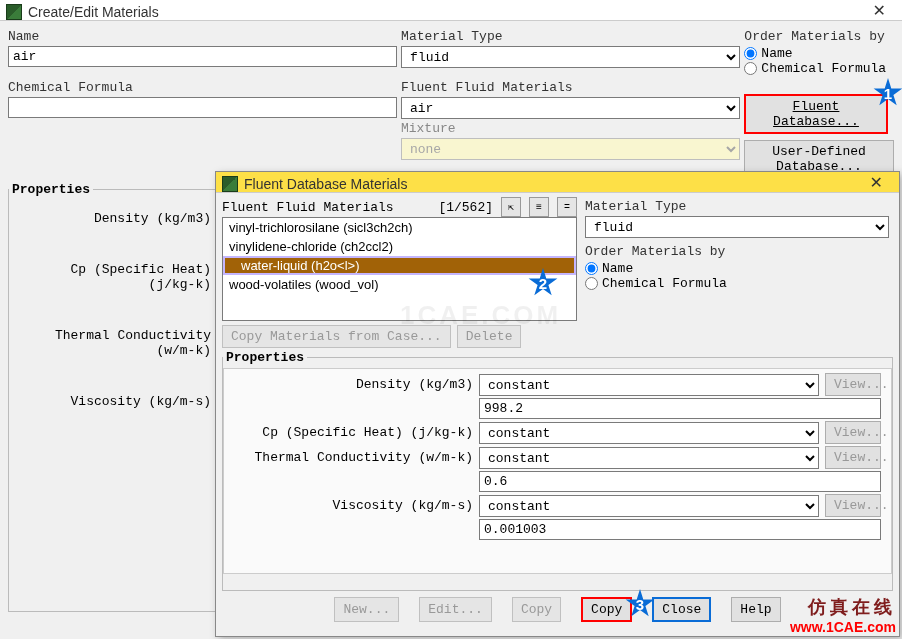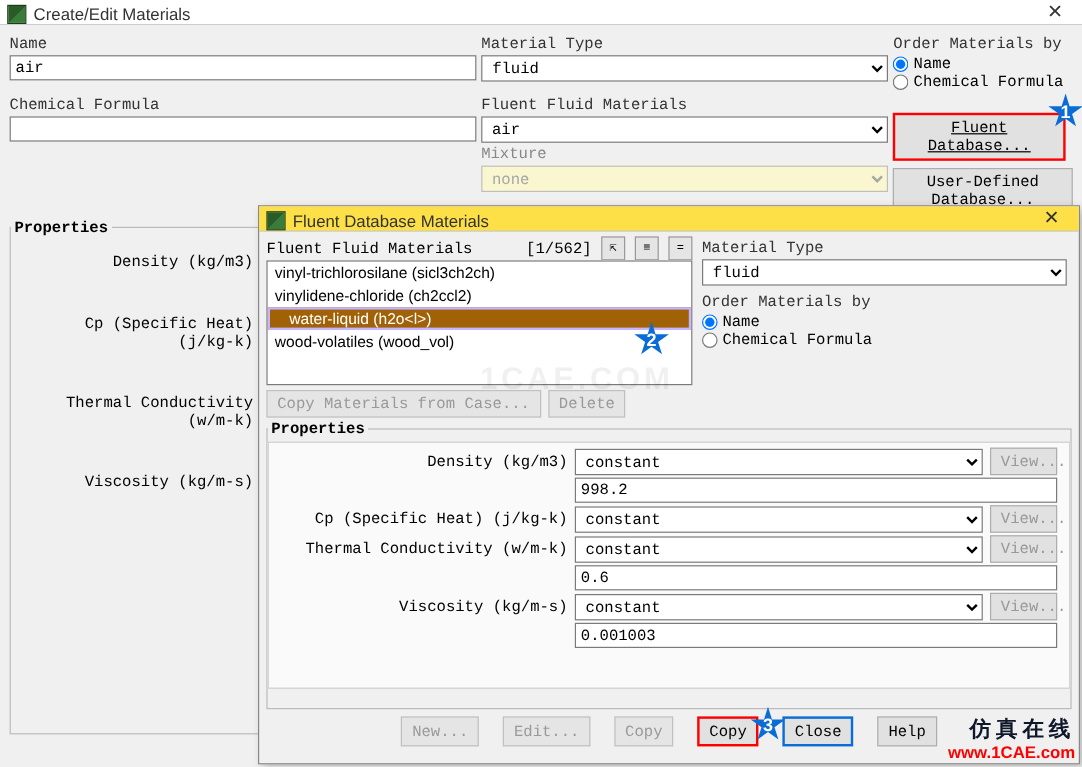--- a/index.html
+++ b/index.html
@@ -149,21 +149,21 @@
 }
 .star1 { left:873px; top:78px; }
 .star2 { left:528px; top:268px; }
 .star3 { left:625px; top:589px; }
 .watermark {
   position:absolute; right:6px; bottom:4px;
   text-align:right;
   font-family: "Microsoft YaHei", sans-serif;
   z-index:50;
 }
-.watermark .cn { color:#0f172a; font-size:18px; font-weight:bold; letter-spacing:4px; }
+.watermark .cn { color:#7f1d1d; font-size:18px; font-weight:bold; letter-spacing:4px; }
 .watermark .url { color:#f00; font-size:14px; font-weight:bold; }
 .faint-wm {
   position:absolute;
   color:rgba(0,0,0,0.06);
   font-size:26px;
   font-weight:bold;
   letter-spacing:3px;
   pointer-events:none;
 }
 </style>

